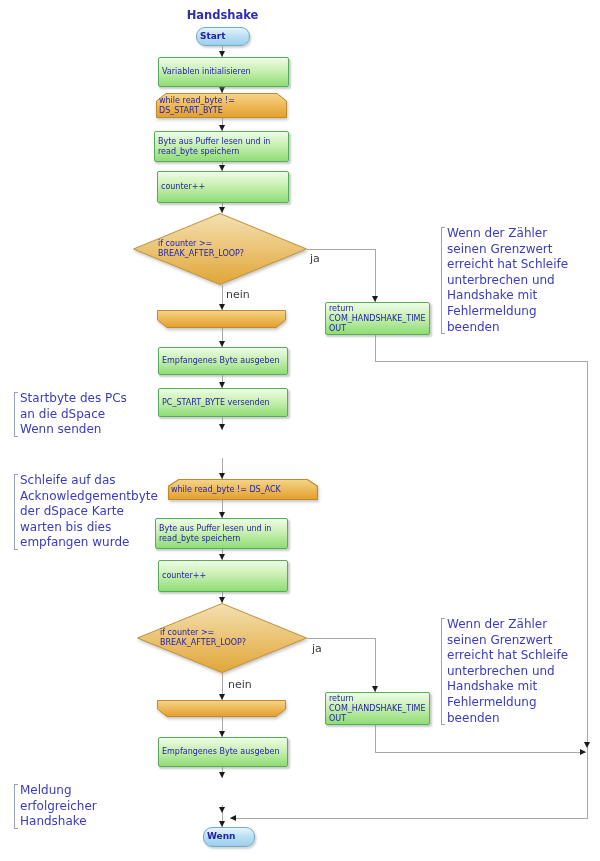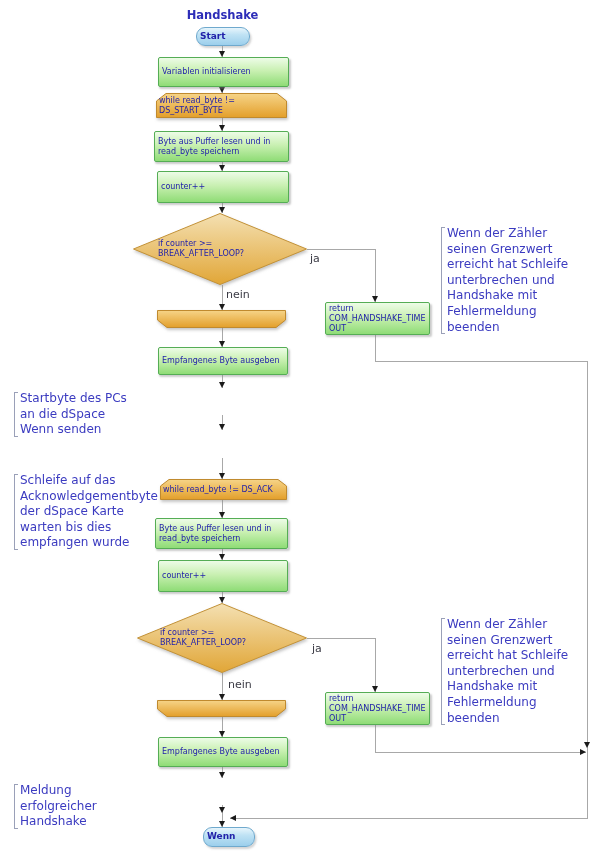--- a/index.html
+++ b/index.html
@@ -135,23 +135,26 @@
   <div class="node" style="left:157px;top:310px;width:129px;height:18px">
     <svg class="shape-svg" viewBox="0 0 129 18" preserveAspectRatio="none">
       <polygon points="0.5,0.5 128.5,0.5 128.5,10 119,17.5 10,17.5 0.5,10" fill="url(#gradLoop)" stroke="#c08a2e"></polygon>
     </svg>
   </div>
 
   <div class="node process" style="left:158px;top:347px;width:128px;height:26px">
     <span class="lbl">Empfangenes Byte ausgeben</span>
   </div>
 
-
-
-  <div class="node" style="left:160px;top:479px;width:127px;height:21px">
+  <div class="node process" style="left:158px;top:388px;width:128px;height:27px">
+    <span class="lbl">PC_START_BYTE versenden</span>
+  </div>
+
+
+  <div class="node" style="left:168px;top:479px;width:150px;height:21px">
     <svg class="shape-svg" viewBox="0 0 127 21" preserveAspectRatio="none">
       <polygon points="0.5,20.5 0.5,7 9,0.5 118,0.5 126.5,7 126.5,20.5" fill="url(#gradLoop)" stroke="#c08a2e"></polygon>
     </svg>
     <span class="lbl">while read_byte != DS_ACK</span>
   </div>
 
   <div class="node process" style="left:155px;top:518px;width:131px;height:29px">
     <span class="lbl">Byte aus Puffer lesen und in read_byte speichern</span>
   </div>
 

